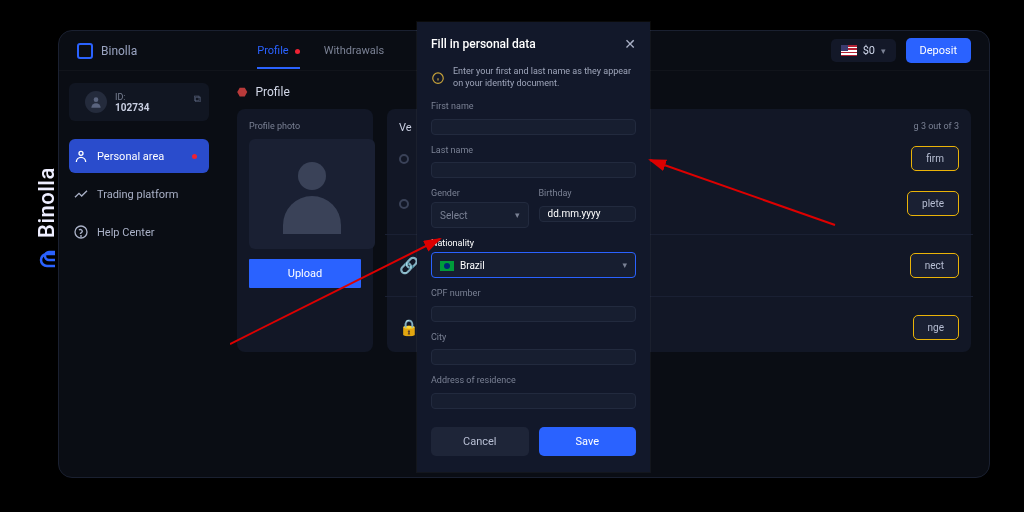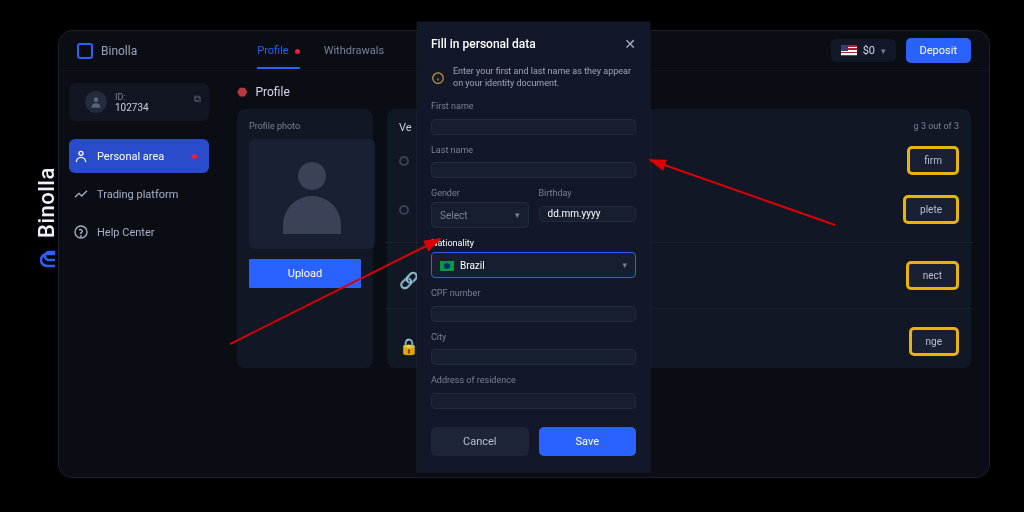--- a/index.html
+++ b/index.html
@@ -18,21 +18,21 @@
 .topright{margin-left:auto;display:flex;align-items:center;gap:10px}
 .balance{display:flex;align-items:center;gap:6px;font-size:11px;color:#cfd6ea;background:#131828;padding:5px 10px;border-radius:5px}
 .flag{width:16px;height:11px;background:linear-gradient(#b22234 0 15%,#fff 15% 30%,#b22234 30% 45%,#fff 45% 60%,#b22234 60% 75%,#fff 75% 90%,#b22234 90%);position:relative;display:inline-block}
 .flag::before{content:"";position:absolute;left:0;top:0;width:7px;height:6px;background:#3c3b6e}
 .deposit-btn{background:#2a62ff;color:#fff;border:none;border-radius:5px;padding:6px 14px;font-size:11px;cursor:pointer}
 .body{display:flex;flex:1;overflow:hidden}
 .sidebar{width:160px;padding:12px 10px;display:flex;flex-direction:column;gap:4px}
 .idcard{background:#111622;border-radius:6px;padding:8px 16px;display:flex;align-items:center;gap:8px;margin-bottom:14px;position:relative}
 .avatar-sm{width:22px;height:22px;border-radius:50%;background:#242b3c;display:flex;align-items:center;justify-content:center;color:#5a647e}
 .idtxt{font-size:9px;color:#7a8194}
-.idtxt b{display:block;color:#c8cee0;font-size:10px;font-weight:400}
+.idtxt b{display:block;color:#c8cee0;font-size:10px;font-weight:700}
 .copy{position:absolute;right:8px;top:10px;color:#5a647e;font-size:10px}
 .nav-item{display:flex;align-items:center;gap:8px;padding:9px 4px;border-radius:6px;font-size:11px;color:#aab1c7;cursor:pointer}
 .nav-item .ic{width:16px;height:16px;color:inherit}
 .nav-item.active{background:#2a4ccc;color:#fff;position:relative}
 .nav-item.active::after{content:"";width:5px;height:5px;background:#e23;border-radius:50%;position:absolute;right:12px}
 .main{flex:1;padding:14px 18px;position:relative;overflow:hidden}
 .sec-h{display:flex;align-items:center;gap:8px;font-size:12px;color:#d3d8e8;margin-bottom:10px}
 .sec-h .hx{color:#b93a3a}
 .cards{display:flex;gap:14px}
 .card{background:#121726;border-radius:8px;padding:12px}
@@ -42,23 +42,23 @@
 .sil{width:70px;height:80px;position:relative}
 .sil::before{content:"";position:absolute;left:50%;top:8px;transform:translateX(-50%);width:28px;height:28px;border-radius:50%;background:#3a4258}
 .sil::after{content:"";position:absolute;left:50%;bottom:0;transform:translateX(-50%);width:58px;height:38px;border-radius:30px 30px 0 0;background:#3a4258}
 .upload-btn{width:100%;background:#2a62ff;border:none;color:#fff;border-radius:1px;padding:8px 0;font-size:11px;cursor:pointer}
 .ver-card{flex:1}
 .ver-head{font-size:11px;color:#c8cee0;display:flex;justify-content:space-between;margin-bottom:12px}
 .remain{font-size:9px;color:#7a8194}
 .steps{display:flex;flex-direction:column;gap:20px}
 .step{display:flex;align-items:center;gap:10px}
 .bullet{width:10px;height:10px;border-radius:50%;border:2px solid #3a4258}
-.step-btn{margin-left:auto;background:#1a2033;border:3px solid #eab308;color:#b8bfd4;border-radius:5px;padding:6px 14px;font-size:10px;cursor:pointer}
+.step-btn{margin-left:auto;background:#1a2033;border:1px solid #eab308;color:#b8bfd4;border-radius:5px;padding:6px 14px;font-size:10px;cursor:pointer}
 .hr{height:1px;background:#1a2033;margin:18px -14px}
-.row2{display:flex;align-items:flex-end;gap:10px;margin-top:0}
+.row2{display:flex;align-items:center;gap:10px;margin-top:0}
 .row2 .ic{color:#5a647e;width:18px}
 
 .modal{position:absolute;left:417px;top:22px;width:233px;height:450px;background:#12182a;border-radius:0;padding:14px 14px;z-index:50;box-shadow:0 0 0 1px rgba(255,255,255,.04)}
 .m-head{display:flex;justify-content:space-between;align-items:center;margin-bottom:14px}
 .m-title{font-size:12px;color:#fff;font-weight:500}
 .close{color:#aab1c7;cursor:pointer;font-size:14px}
 .notice{display:flex;gap:8px;font-size:9px;color:#9fa6bb;line-height:1.3;margin-bottom:12px}
 .notice .ic{color:#c9a43a;flex-shrink:0;width:14px;margin-top:1px}
 .field{margin-bottom:10px}
 .flabel{font-size:9px;color:#7a8194;margin-bottom:4px;display:block}

